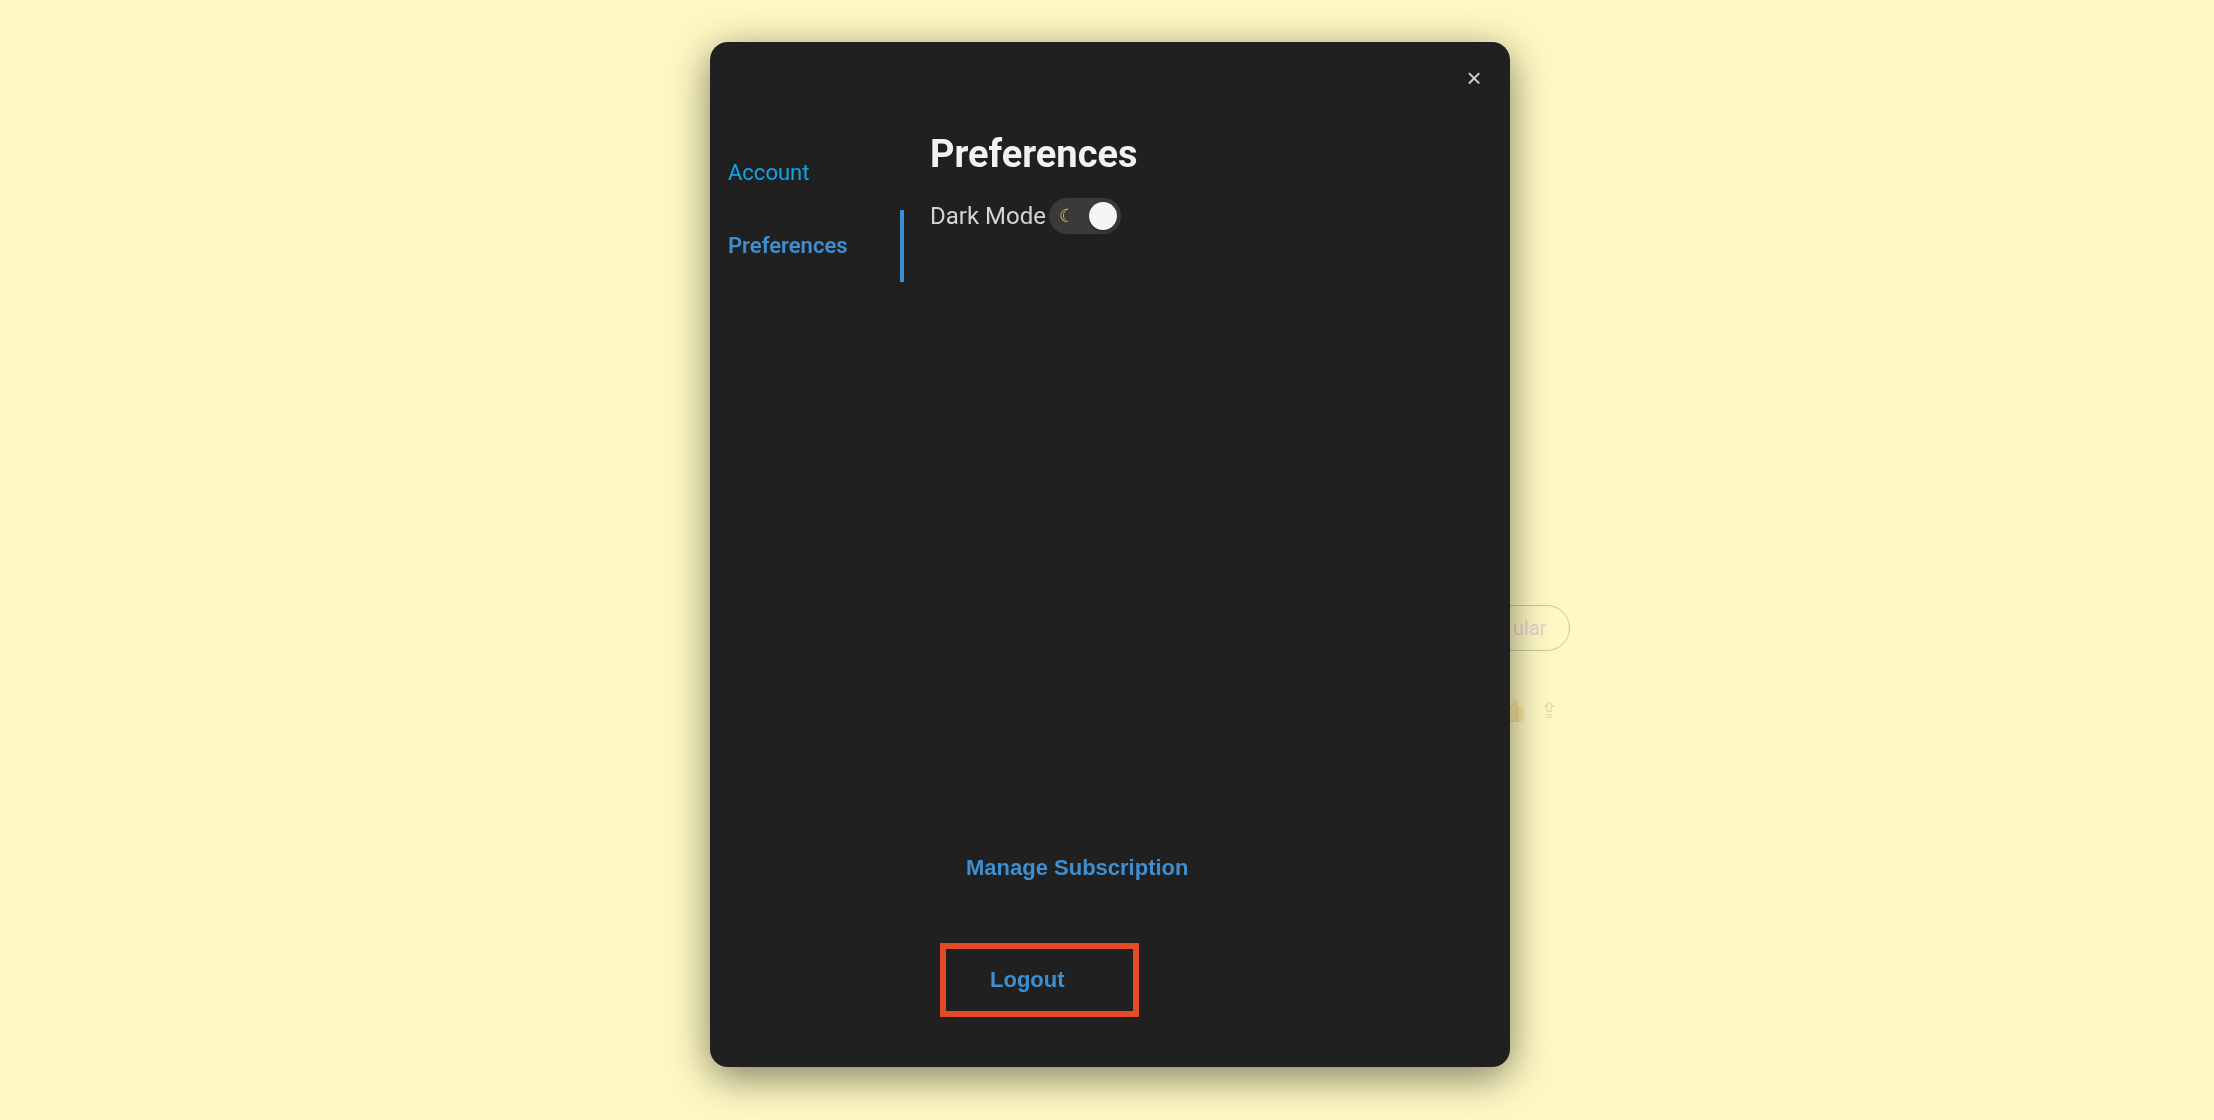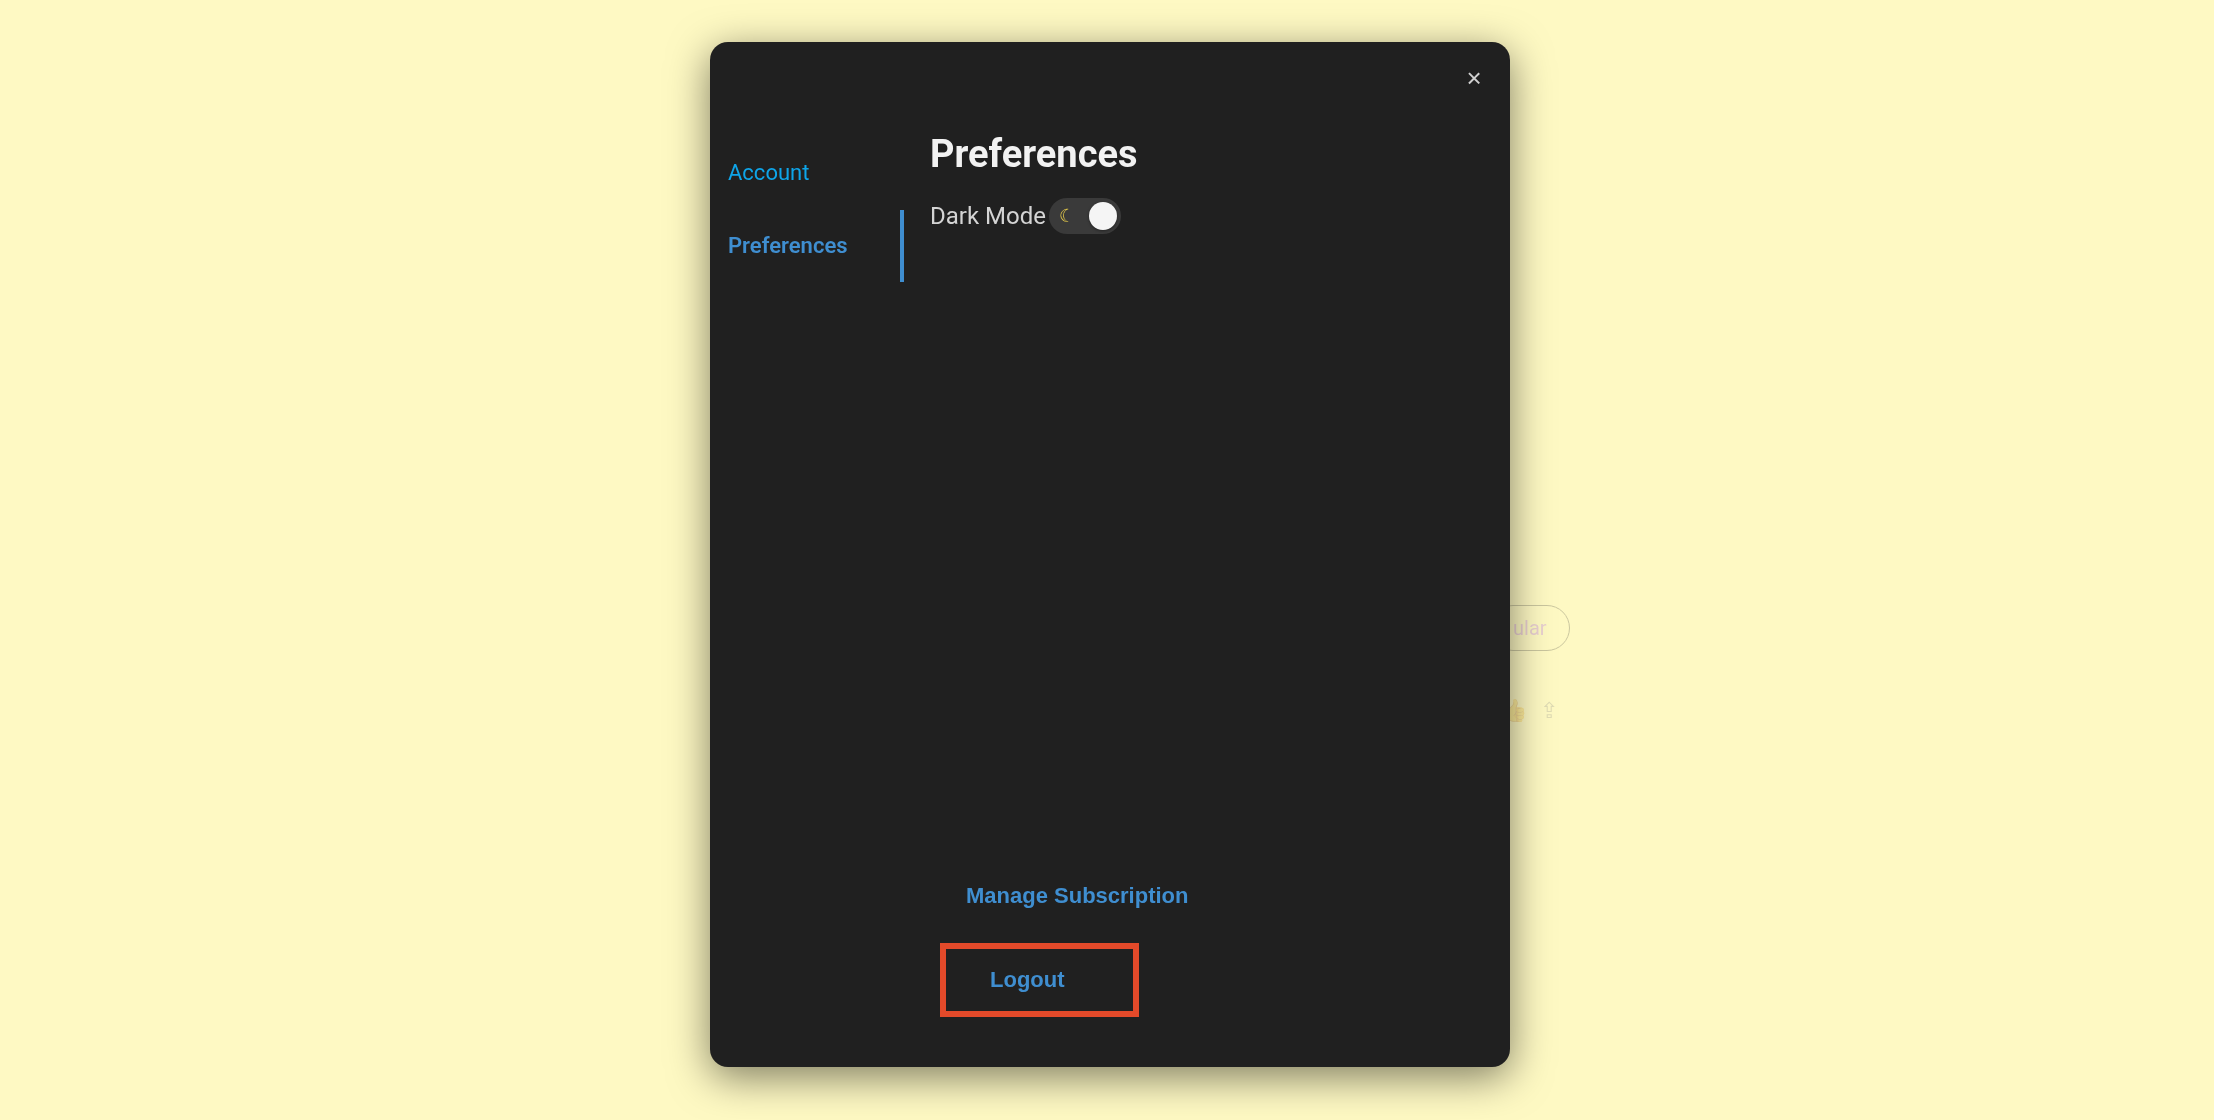--- a/index.html
+++ b/index.html
@@ -135,21 +135,21 @@
       height: 28px;
       background: #f5f5f5;
       border-radius: 50%;
       box-shadow: 0 1px 3px rgba(0,0,0,0.4);
     }
     .footer {
       padding: 0 40px 50px 40px;
       display: flex;
       flex-direction: column;
       align-items: flex-start;
-      gap: 24px;
+      gap: 52px;
       margin-left: 190px;
     }
     .link-btn {
       background: transparent;
       border: none;
       color: #3f8ed0;
       font-size: 22px;
       font-weight: 600;
       cursor: pointer;
       padding: 10px 26px;

